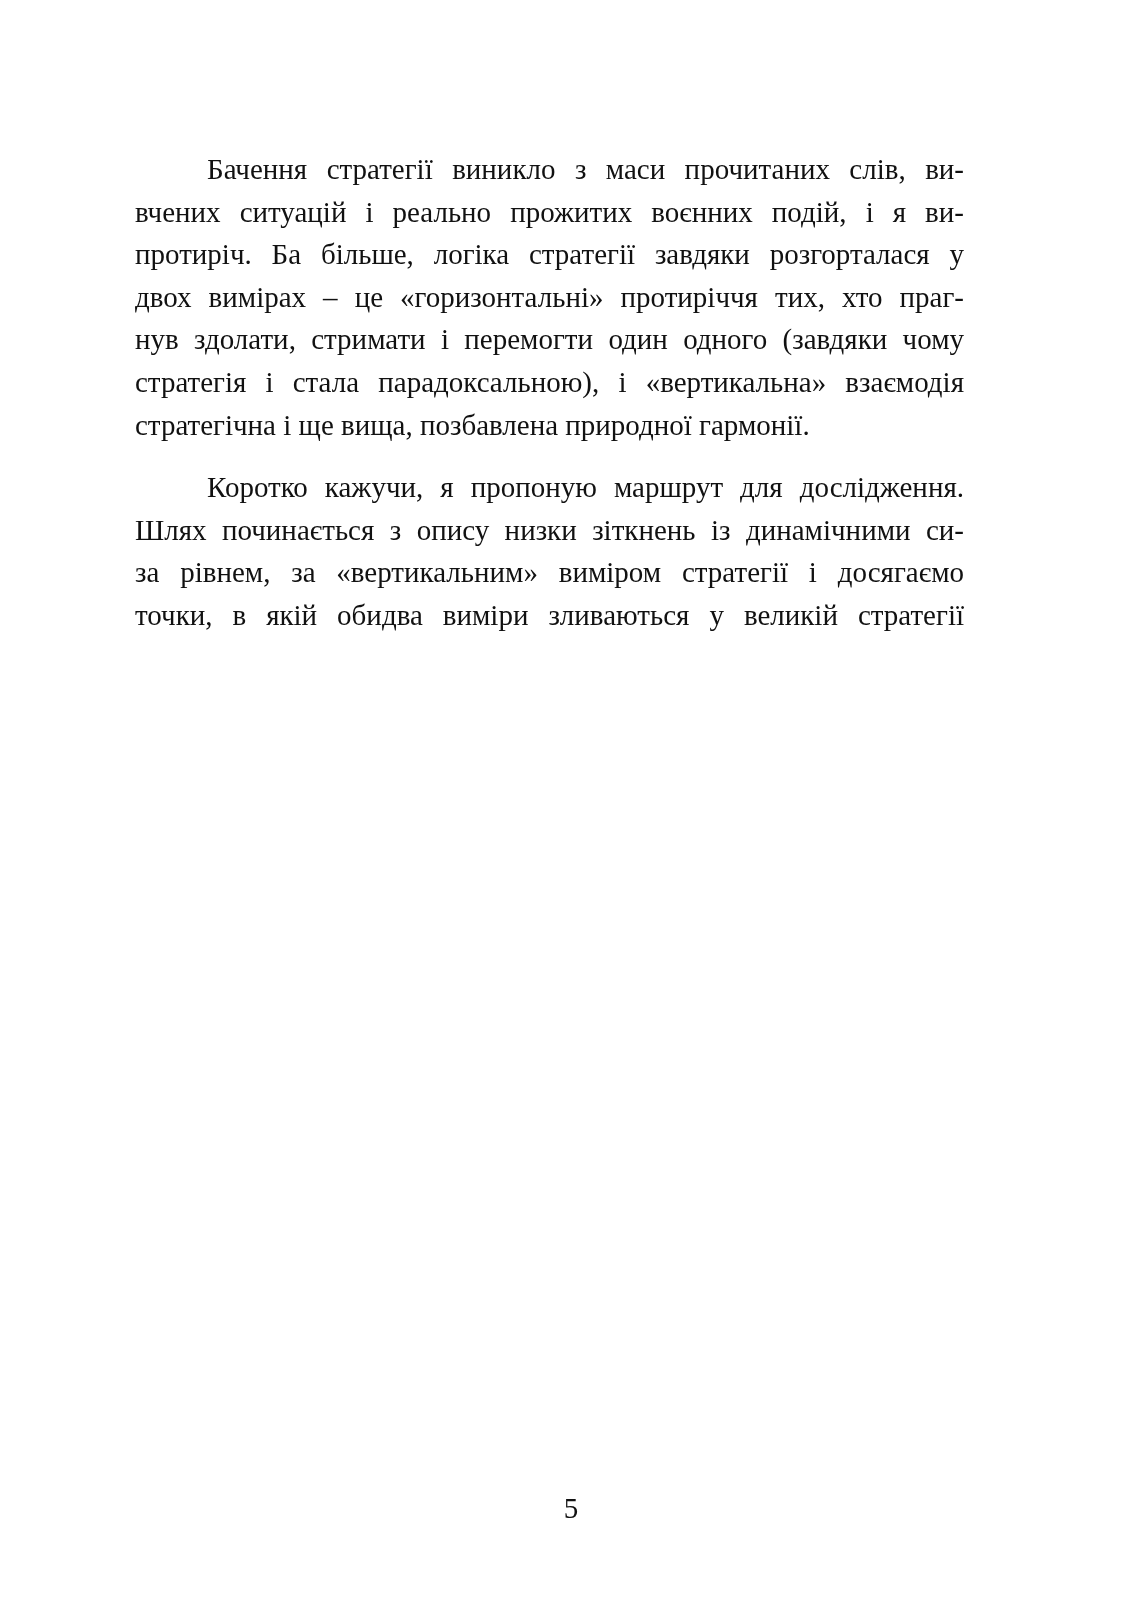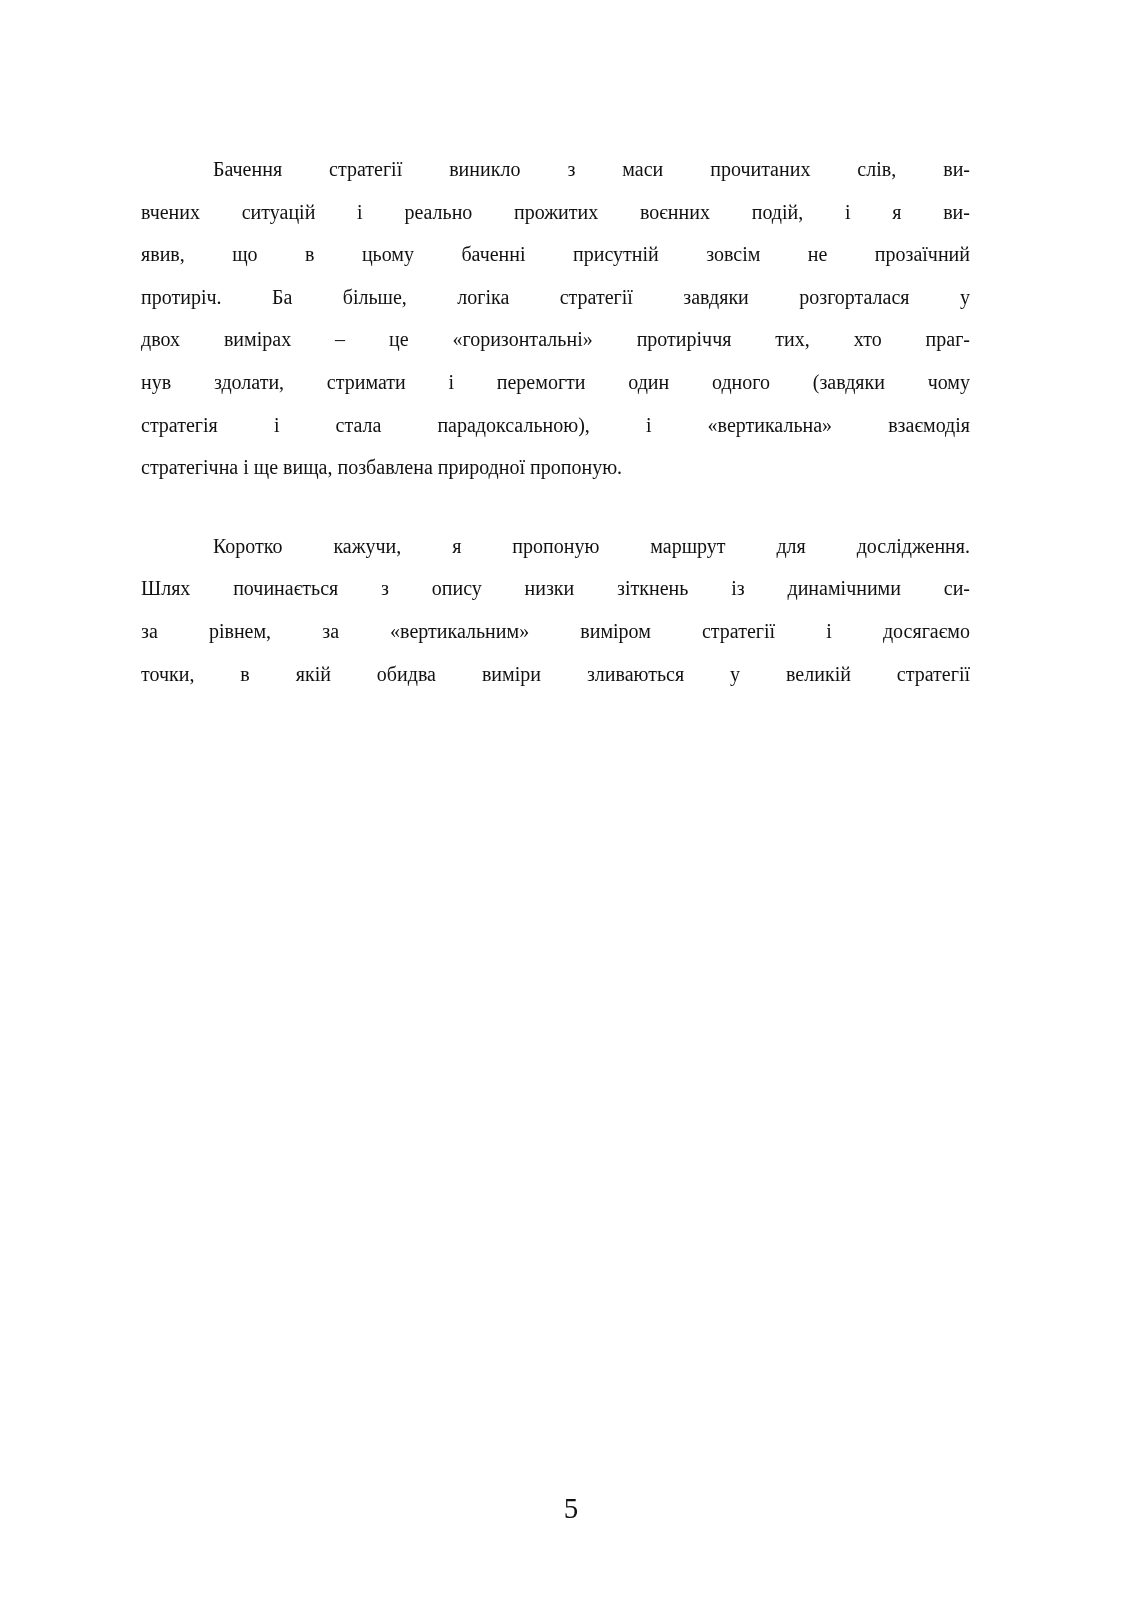--- a/index.html
+++ b/index.html
@@ -1,46 +1,45 @@
 <!DOCTYPE html>
 <html><head>
   <meta charset="utf-8">
   <style>
     html, body { margin: 0; padding: 0; background: #ffffff; }
     body { width: 1142px; height: 1615px; position: relative; overflow: hidden; }
     .page { position: absolute; left: 0; top: 0; width: 1142px; height: 1615px; background: #fff; }
     .text-block {
-      position: absolute; left: 141px; top: 148px; width: 829px;
+      position: absolute; left: 135px; top: 148px; width: 829px;
       font-family: "Liberation Serif", "DejaVu Serif", serif;
-      font-size: 20px; line-height: 42.6px; color: #111;
+      font-size: 29px; line-height: 42.6px; color: #111;
     }
     .line { display: block; white-space: nowrap; text-align: justify; text-align-last: justify; height: 42.6px; }
     .line.last { text-align-last: left; }
     .line.indent { padding-left: 72px; }
     .para { margin: 0; }
-    .para + .para { margin-top: 36px; }
+    .para + .para { margin-top: 20px; }
     .page-number {
       position: absolute; left: 0; width: 1142px; top: 1492px; text-align: center;
       font-family: "Liberation Serif", "DejaVu Serif", serif; font-size: 29px; color: #111;
     }
   </style>
 </head>
 <body>
 
 <div class="page">
   <div class="text-block">
     <div class="para">
       <span class="line indent">Бачення стратегії виникло з маси прочитаних слів, ви-</span>
       <span class="line">вчених ситуацій і реально прожитих воєнних подій, і я ви-</span>
-      <span class="line">явив, що в цьому баченні присутній зовсім не прозаїчний</span>
       <span class="line">протиріч. Ба більше, логіка стратегії завдяки розгорталася у</span>
       <span class="line">двох вимірах – це «горизонтальні» протиріччя тих, хто праг-</span>
       <span class="line">нув здолати, стримати і перемогти один одного (завдяки чому</span>
       <span class="line">стратегія і стала парадоксальною), і «вертикальна» взаємодія</span>
-      <span class="line last">стратегічна і ще вища, позбавлена природної пропоную.</span>
+      <span class="line last">стратегічна і ще вища, позбавлена природної гармонії.</span>
     </div>
     <div class="para">
       <span class="line indent">Коротко кажучи, я пропоную маршрут для дослідження.</span>
       <span class="line">Шлях починається з опису низки зіткнень із динамічними си-</span>
       <span class="line">за рівнем, за «вертикальним» виміром стратегії і досягаємо</span>
       <span class="line">точки, в якій обидва виміри зливаються у великій стратегії</span>
     </div>
   </div>
   <div class="page-number">5</div>
 </div>

